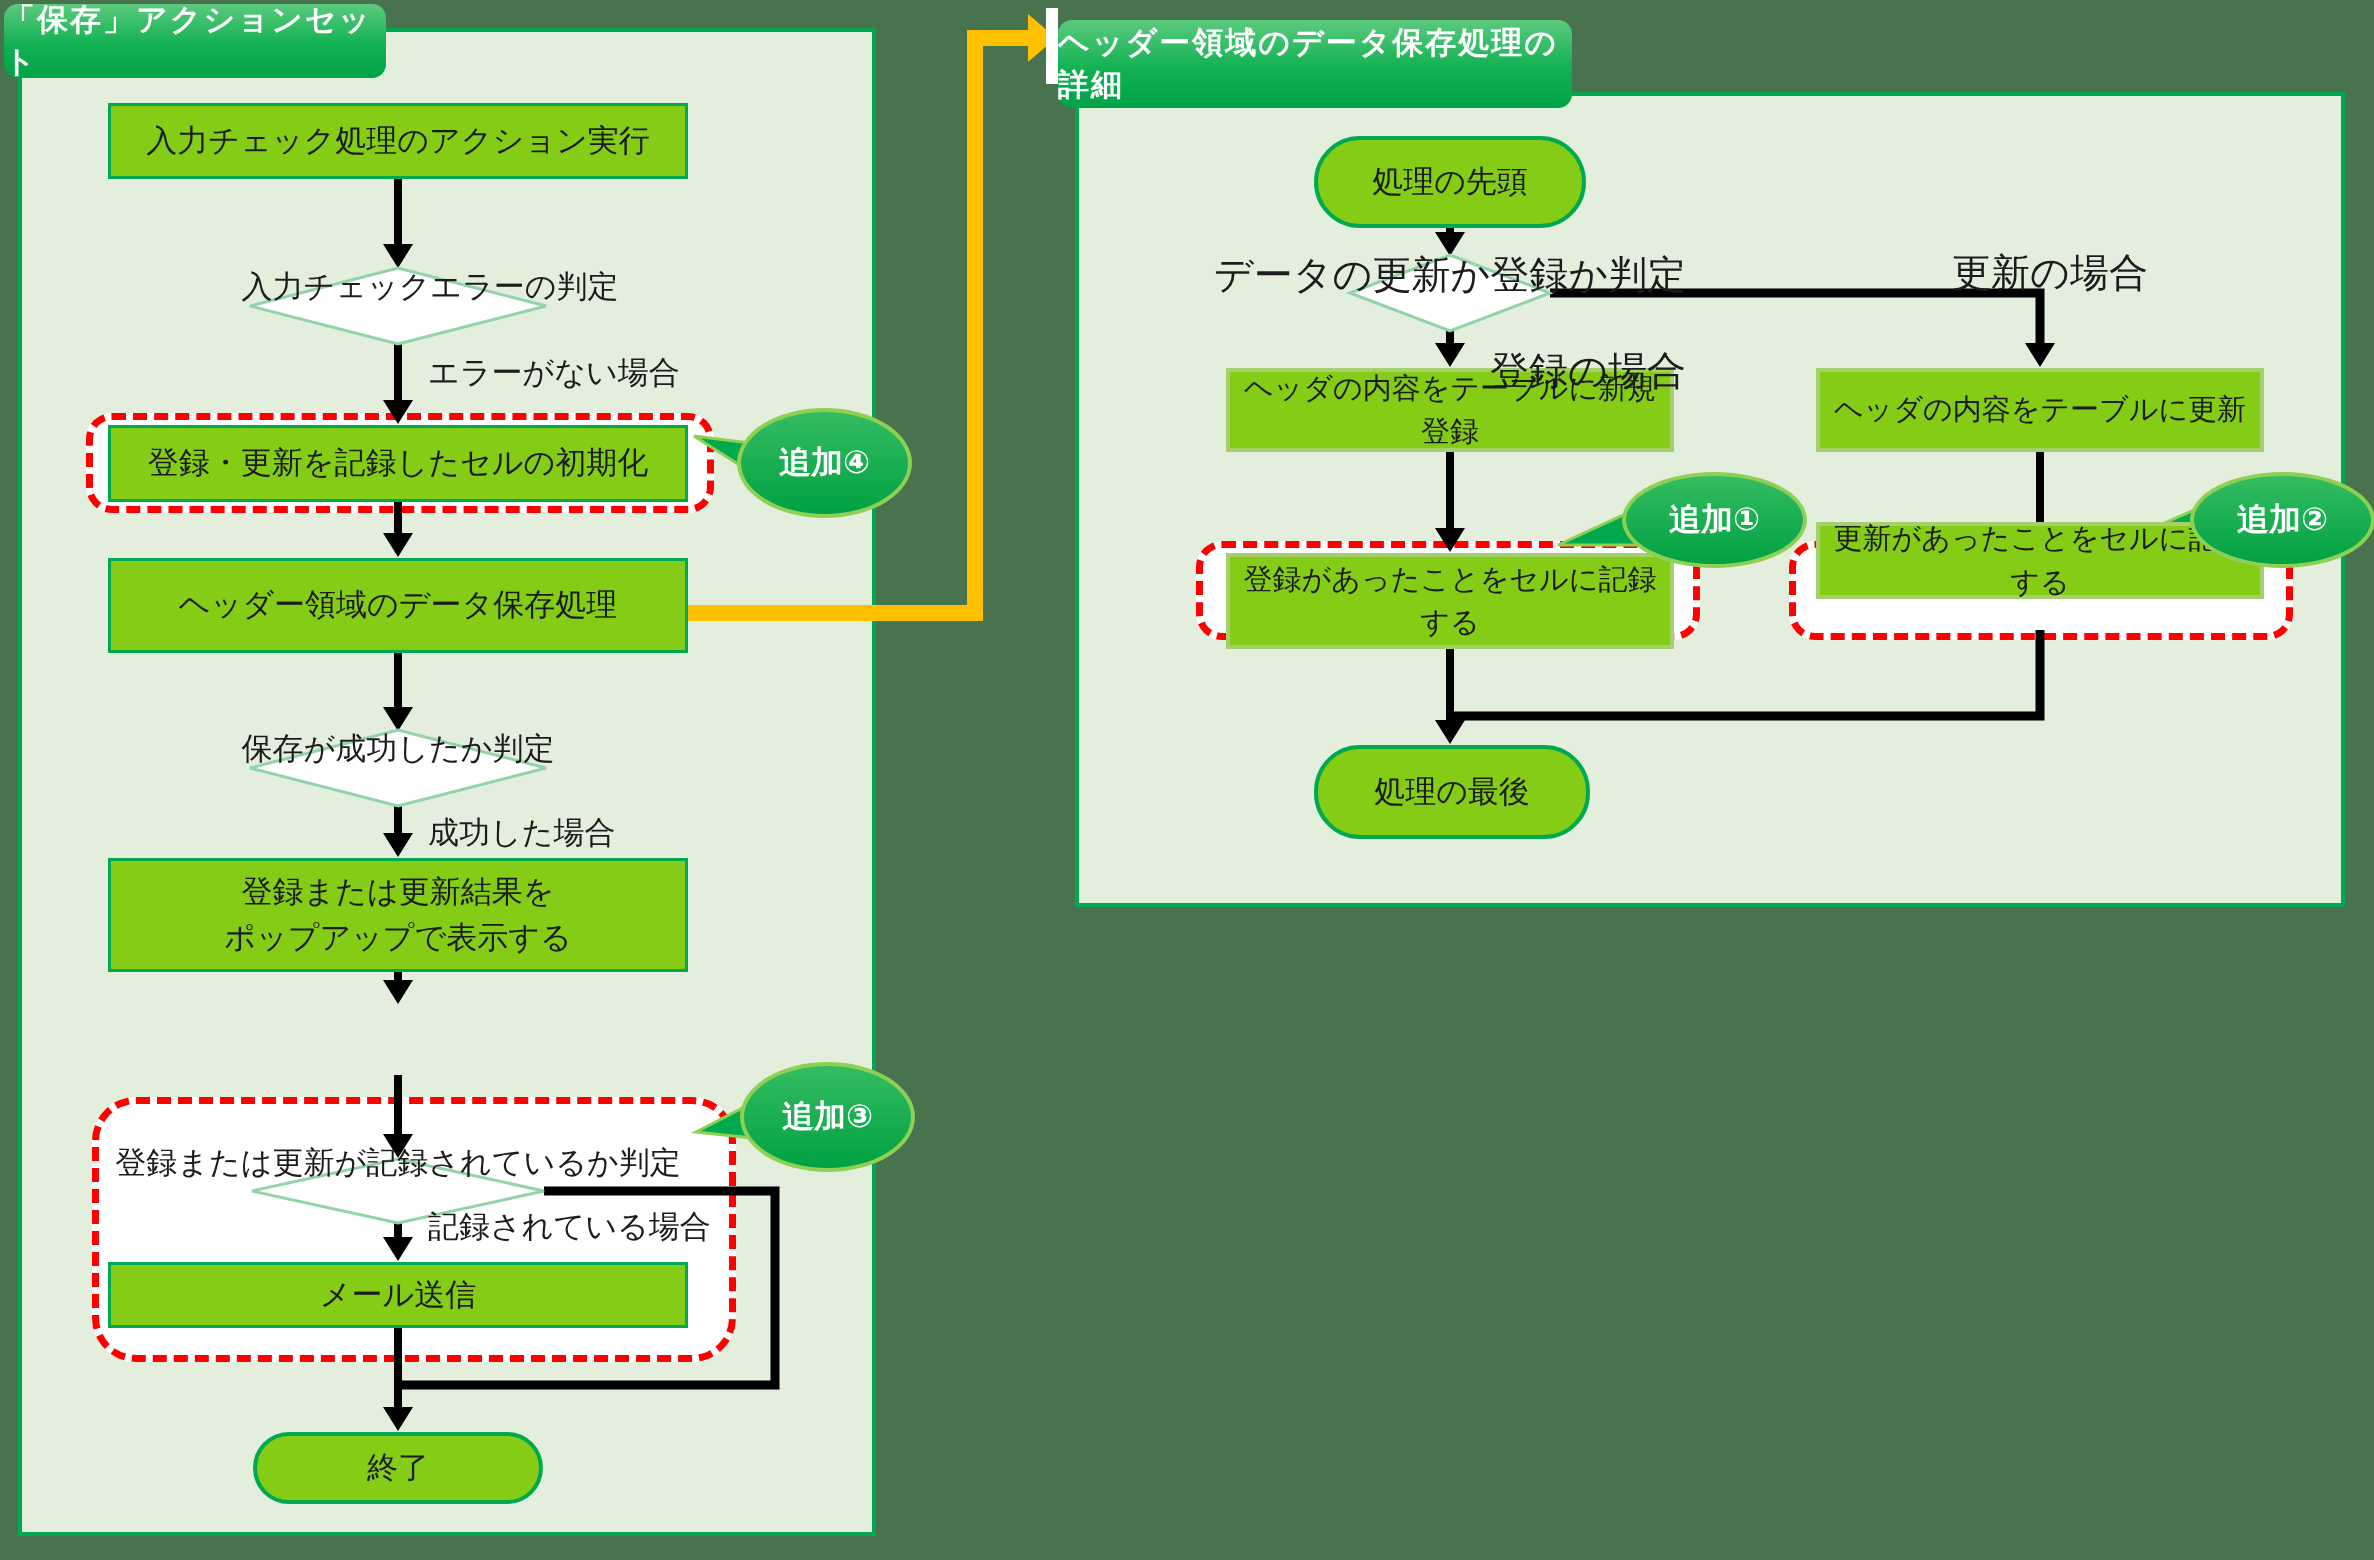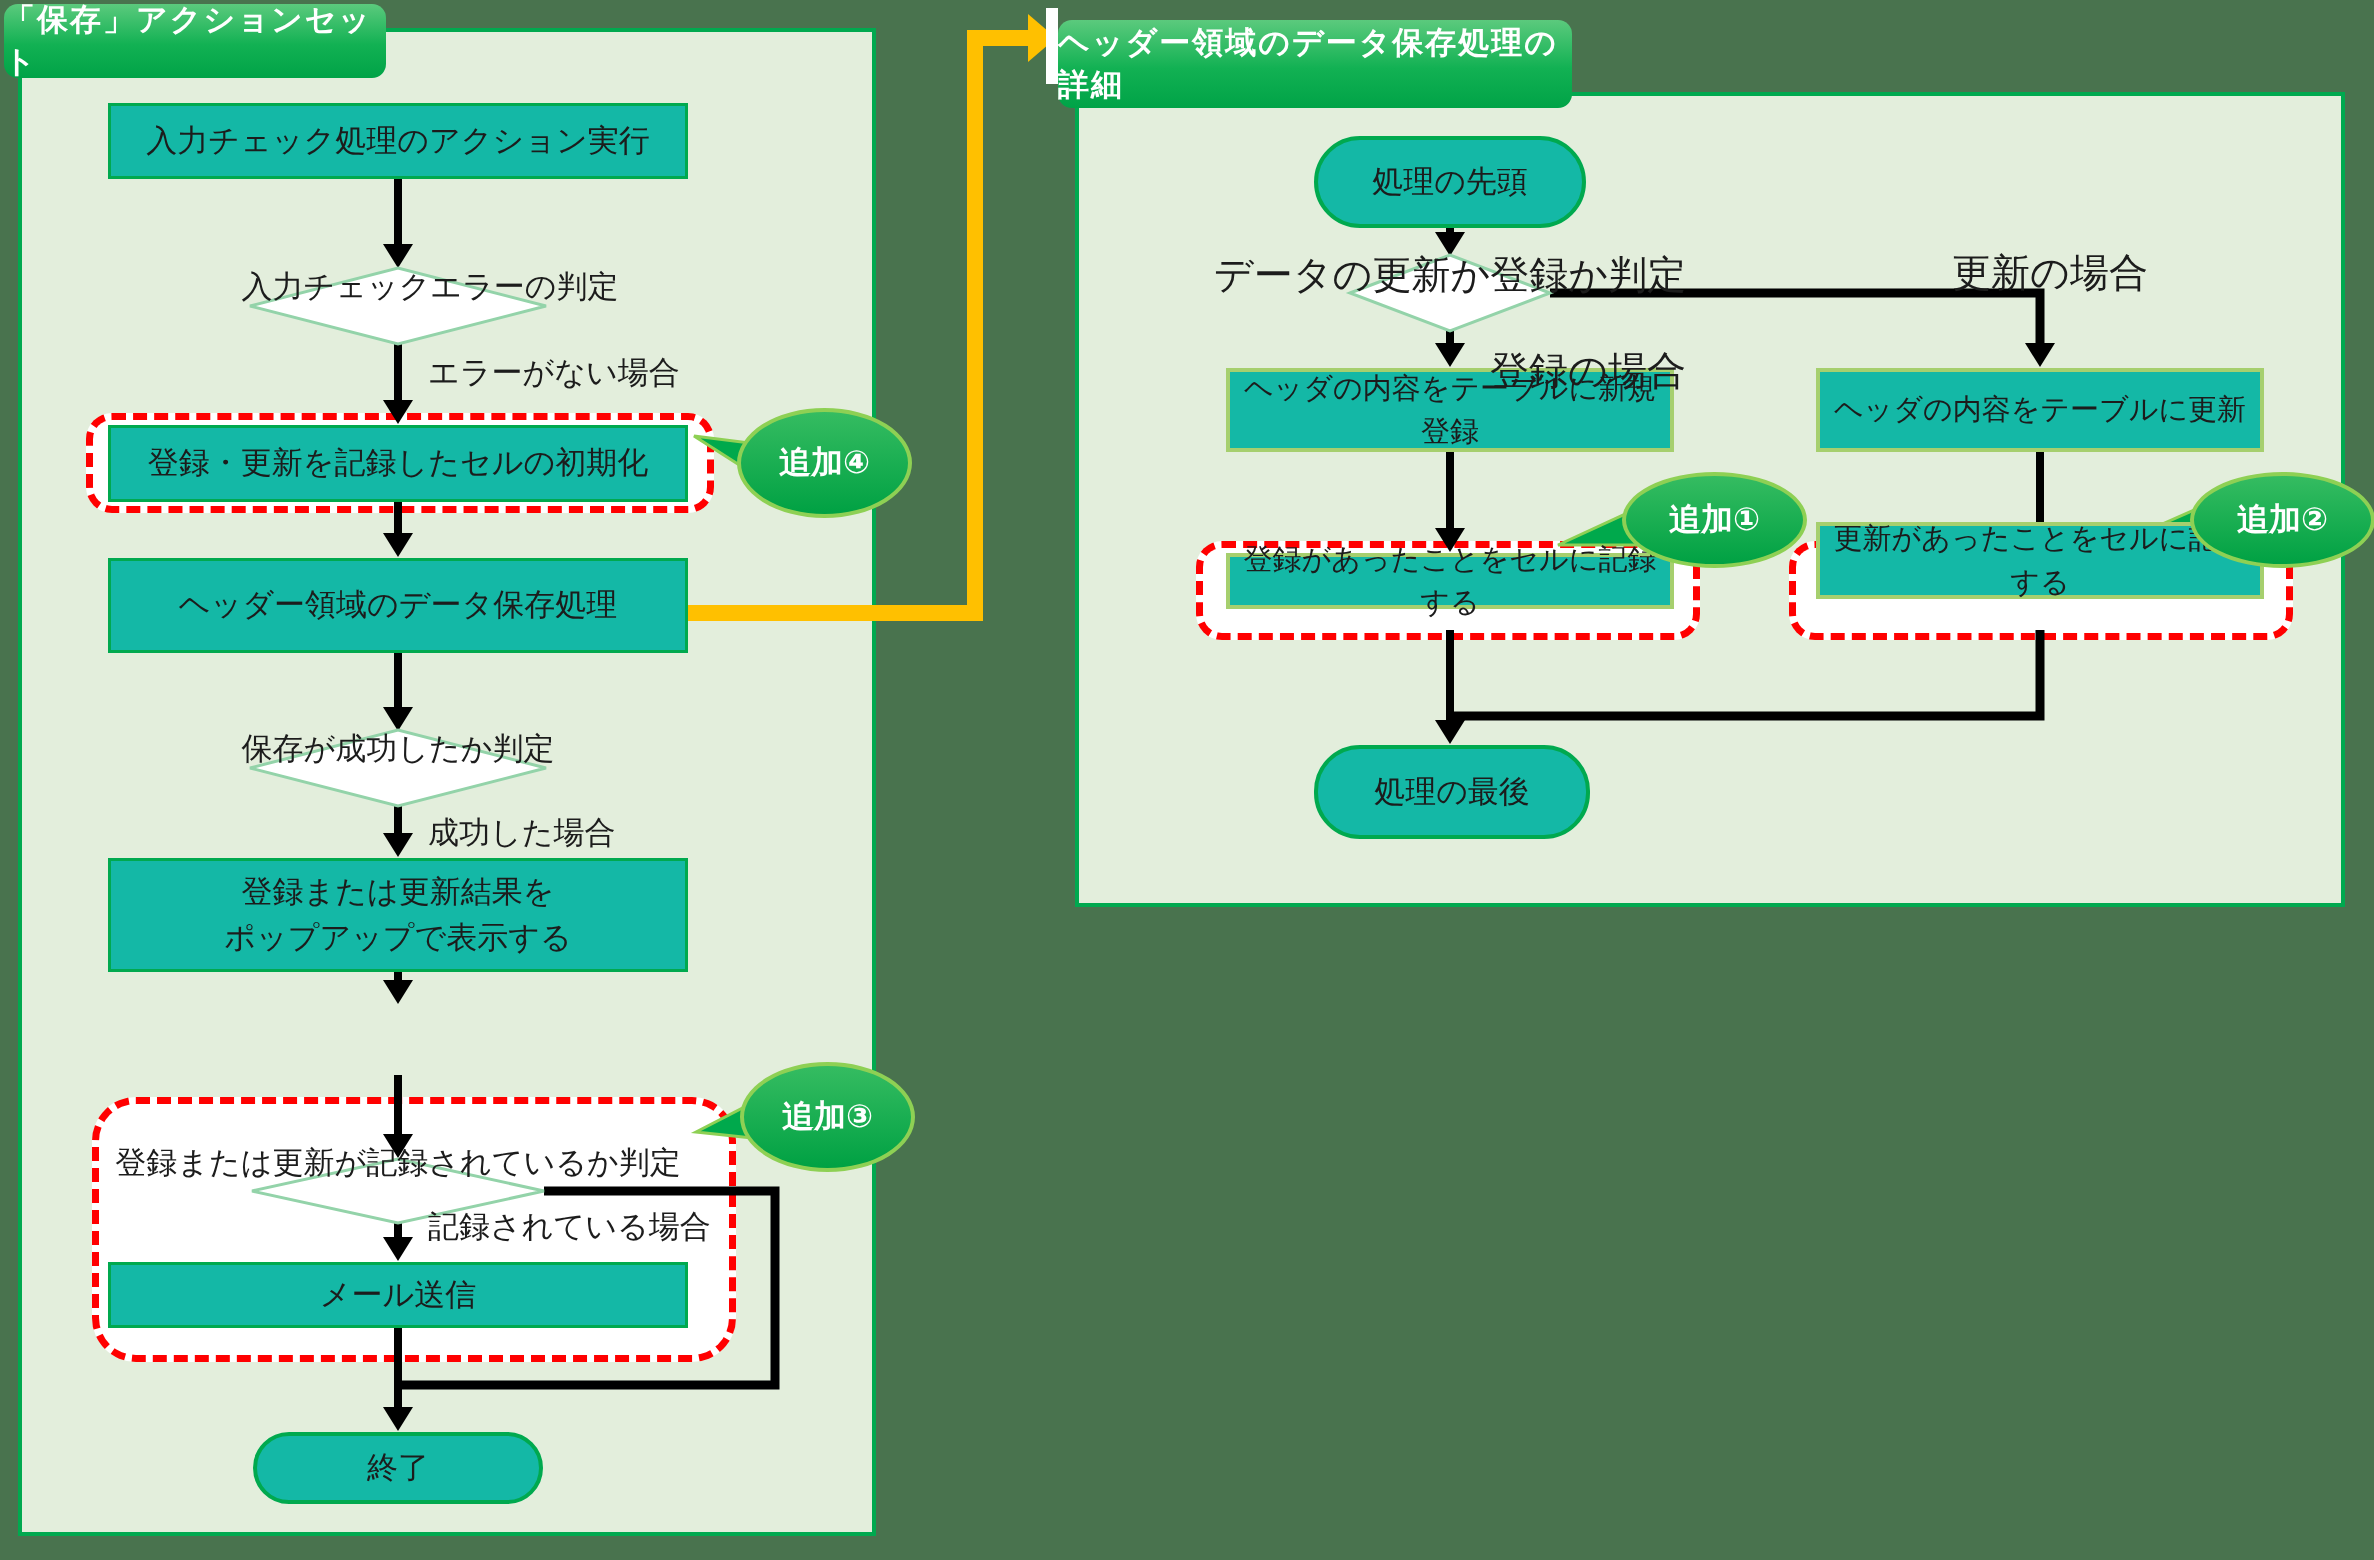--- a/index.html
+++ b/index.html
@@ -5,21 +5,21 @@
   html,body{margin:0;padding:0;}
   body{
     width:2374px;height:1560px;overflow:hidden;
     font-family:"Liberation Sans","DejaVu Sans",sans-serif;
   }
   #canvas{position:relative;width:2374px;height:1560px;background:#49734E;}
   .panel{position:absolute;background:#E3EEDC;border:4px solid #00A94F;box-sizing:border-box;z-index:1;}
   .ribbon{position:absolute;background:linear-gradient(180deg,#5BCA7D 0%,#12B153 55%,#00A347 100%);
     border-radius:14px;color:#fff;font-weight:bold;font-size:31px;display:flex;align-items:center;
     z-index:15;box-sizing:border-box;letter-spacing:2px;}
-  .box{position:absolute;background:#14b8a6;border:3px solid #00A94F;display:flex;flex-direction:column;
+  .box{position:absolute;background:#84cc16;border:3px solid #00A94F;display:flex;flex-direction:column;
     align-items:center;justify-content:center;font-size:31px;color:#1c1c1c;text-align:center;
     box-sizing:border-box;z-index:10;line-height:1.5;}
   .box.lgreen{border:4px solid #A6CF6E;font-size:29px;}
   .stadium{border-radius:46px;border-width:4px;}
   .label{position:absolute;font-size:31px;color:#1c1c1c;z-index:11;white-space:nowrap;}
   .label.centered{transform:translateX(-50%);}
   .label.small{font-size:39px;}
   .red-region{position:absolute;background:#fff;border:7px dashed #FF0000;box-sizing:border-box;z-index:3;}
   .callout{position:absolute;background:linear-gradient(180deg,#35BC61 0%,#00A143 100%);
     border:4px solid #8ED054;border-radius:50%;display:flex;align-items:center;justify-content:center;
@@ -149,21 +149,21 @@
   <div class="label small" style="left:1490px;top:344px;">登録の場合</div>
   <div class="label small" style="left:1952px;top:246px;">更新の場合</div>
 
   <div class="box lgreen" style="left:1226px;top:368px;width:448px;height:84px;">
     <span>ヘッダの内容をテーブルに新規登録</span>
   </div>
   <div class="box lgreen" style="left:1816px;top:368px;width:448px;height:84px;">
     <span>ヘッダの内容をテーブルに更新</span>
   </div>
 
-  <div class="box lgreen" style="left:1226px;top:553px;width:448px;height:56px;">
+  <div class="box lgreen" style="left:1226px;top:553px;width:448px;height:96px;">
     <span>登録があったことをセルに記録する</span>
   </div>
   <div class="box lgreen" style="left:1816px;top:522px;width:448px;height:77px;">
     <span>更新があったことをセルに記録する</span>
   </div>
 
   <div class="box stadium" style="left:1314px;top:745px;width:276px;height:94px;">
     <span>処理の最後</span>
   </div>
 

